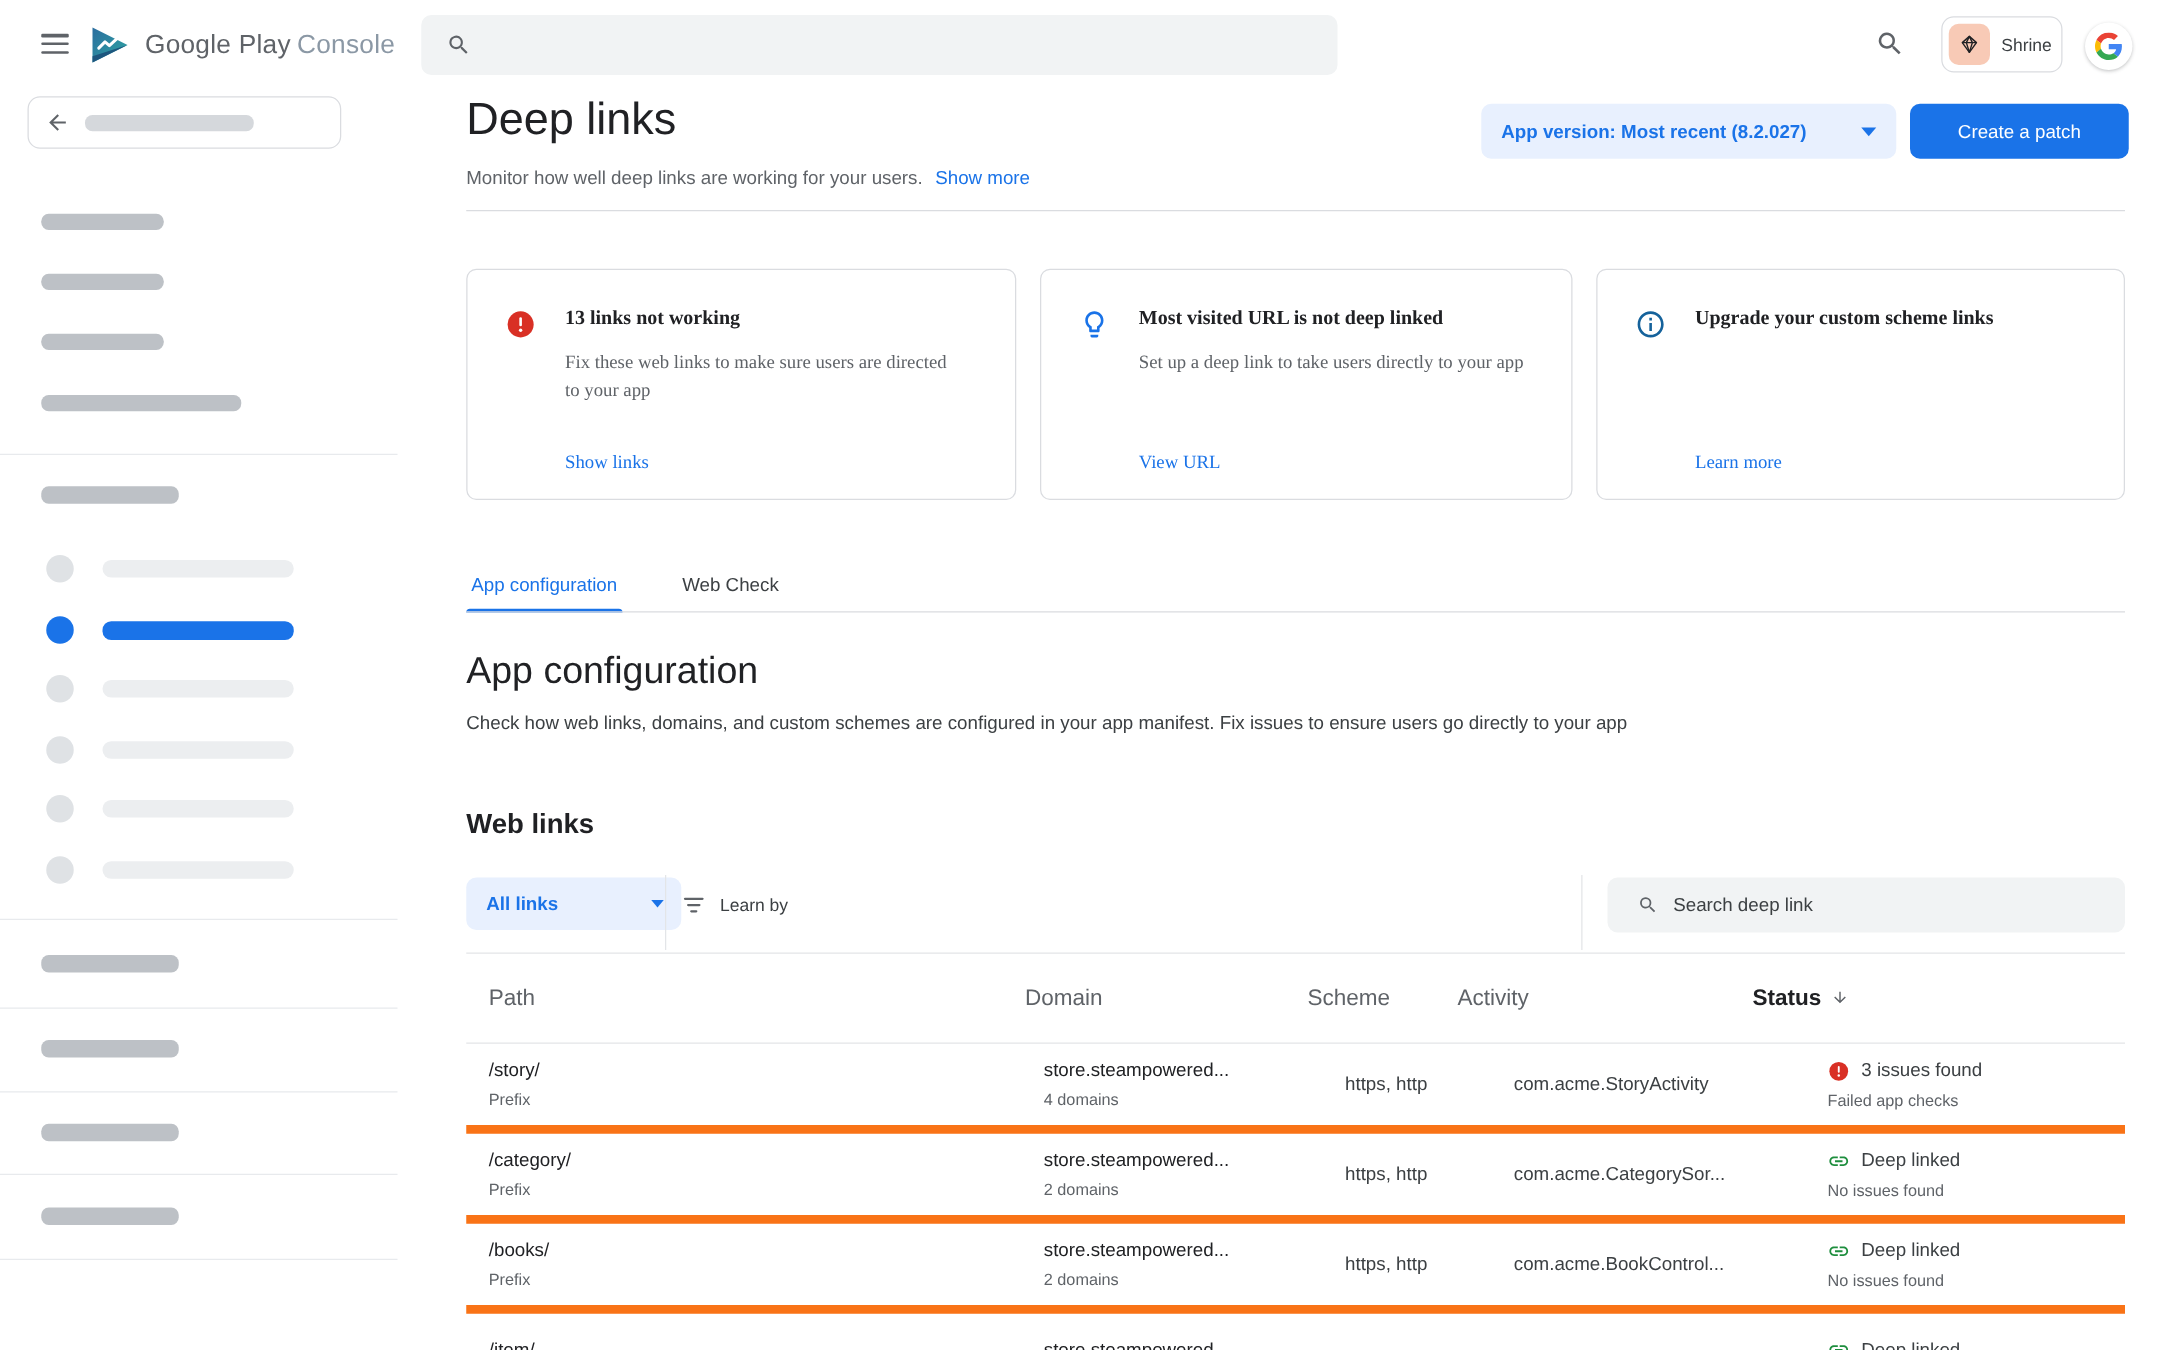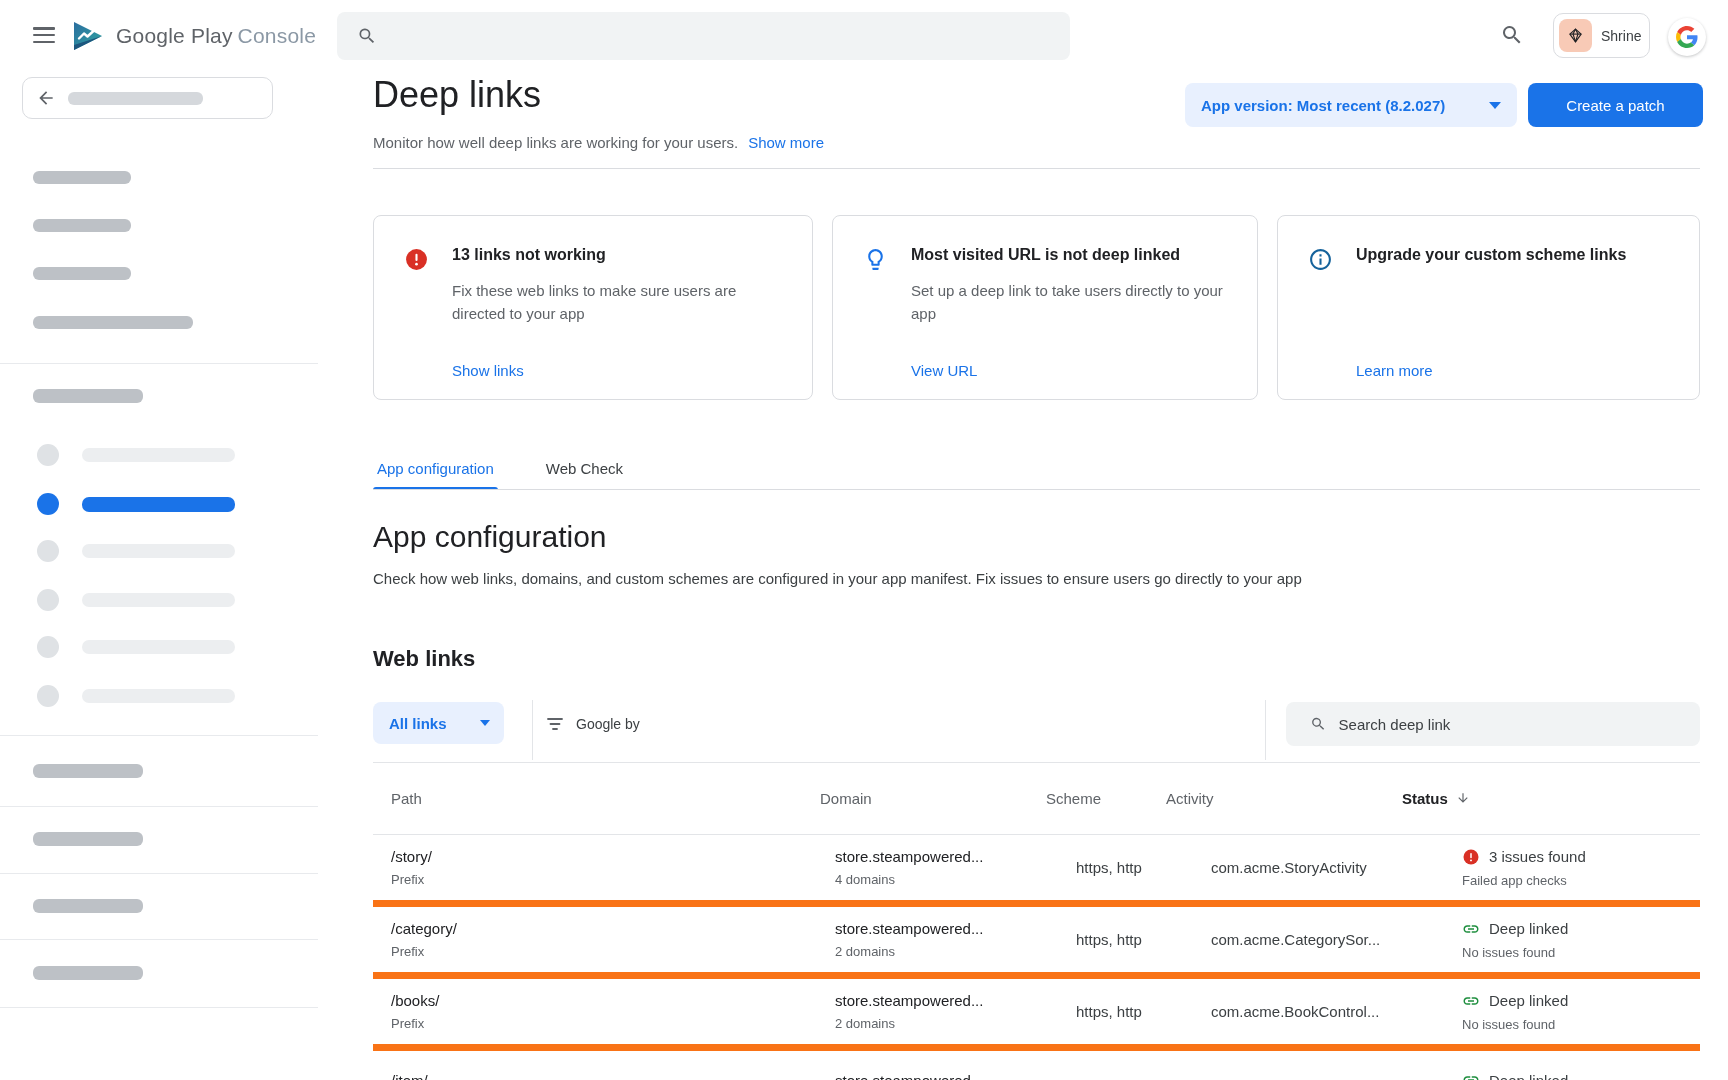--- a/index.html
+++ b/index.html
@@ -43,54 +43,54 @@
   .subtitle-row { left:373px; top:134px; font-size:15px; color:#5f6368; display:flex; align-items:center; }
   .link { color:#1a73e8; cursor:pointer; text-decoration:none; }
   .subtitle-row .link { margin-left:10px; font-weight:500; }
   .ver-chip { left:1185px; top:83px; width:332px; height:44px; background:#e8f0fe; border-radius:8px; display:flex; align-items:center; justify-content:space-between; padding:0 16px; cursor:pointer; }
   .ver-chip .lbl { font-size:15px; font-weight:700; color:#1a73e8; }
   .caret { width:0; height:0; border-left:6px solid transparent; border-right:6px solid transparent; border-top:7px solid #1a73e8; }
   .patch-btn { left:1528px; top:83px; width:175px; height:44px; background:#1a73e8; color:#fff; border:none; border-radius:8px; font-family:inherit; font-size:15px; font-weight:500; cursor:pointer; }
   .hdr-div { left:373px; top:168px; width:1327px; height:1px; background:#dadce0; }
 
   
-  .card { top:215px; height:185px; border:1px solid #dadce0; border-radius:8px; background:#fff; padding:30px 24px 20px 30px; display:flex; }
+  .card { top:215px; height:185px; border:1px solid #dadce0; border-radius:8px; background:#fff; padding:30px 24px 20px 30px; display:flex;font-family:Liberation Serif, serif; }
   .card .icn { width:26px; flex:0 0 26px; margin-right:22px; padding-top:1px; }
   .card .body { display:flex; flex-direction:column; flex:1; }
   .card .ttl { font-size:16px; font-weight:700; color:#202124; }
   .card .txt { font-size:15px; color:#5f6368; line-height:23px; margin-top:15px; }
   .card .act { margin-top:auto; font-size:15px; font-weight:500; color:#1a73e8; cursor:pointer; }
 
   
   .tabs { left:373px; top:452px; display:flex; height:38px; }
   .tab { position:relative; font-size:15px; font-weight:500; color:#3c4043; padding:8px 4px; margin-right:44px; cursor:pointer; }
   .tab.active { color:#1a73e8; }
   .tab.active::after { content:""; position:absolute; left:0; right:0; bottom:0; height:3px; background:#1a73e8; border-radius:3px 3px 0 0; }
   .tabbar-div { left:373px; top:489px; width:1327px; height:1px; background:#dadce0; }
 
   .h2 { left:373px; top:520px; font-size:30px; font-weight:400; color:#202124; }
   .section-desc { left:373px; top:570px; font-size:15px; color:#3c4043; }
   .h3 { left:373px; top:646px; font-size:22px; font-weight:700; color:#202124; }
 
   
-  .links-chip { left:373px; top:702px; width:131px; height:42px; background:#e8f0fe; border-radius:8px; display:flex; align-items:center; justify-content:space-between; padding:0 14px 0 16px; cursor:pointer; }
+  .links-chip { left:373px; top:702px; width:172px; height:42px; background:#e8f0fe; border-radius:8px; display:flex; align-items:center; justify-content:space-between; padding:0 14px 0 16px; cursor:pointer; }
   .links-chip .lbl { font-size:15px; font-weight:700; color:#1a73e8; }
   .links-chip .caret { border-top-width:6px; border-left-width:5px; border-right-width:5px; }
   .vdiv { top:700px; width:1px; height:60px; background:#e3e5e8; }
   .filter-wrap { left:546px; top:712px; display:flex; align-items:center; height:24px; cursor:pointer; }
   .filter-wrap .lbl { font-size:14px; color:#3c4043; margin-left:12px; }
   .dl-search { left:1286px; top:702px; width:414px; height:44px; background:#f1f3f4; border-radius:8px; display:flex; align-items:center; padding:0 24px; }
   .dl-search input { border:none; outline:none; background:transparent; font-family:inherit; font-size:15px; color:#3c4043; width:100%; margin-left:12px; }
   .toolbar-div { left:373px; top:762px; width:1327px; height:1px; background:#e3e5e8; }
 
   
   .table { left:373px; top:762px; width:1327px; }
   .tgrid { display:grid; grid-template-columns:429px 226px 120px 236px 248px 68px; align-items:center; }
   .thead { height:73px; border-bottom:1px solid #e3e5e8; }
-  .thead .hcell { font-size:15px; color:#5f6368; padding-left:18px; }
+  .thead .hcell { font-size:18px; color:#5f6368; padding-left:18px; }
   .thead .hcell.sorted { color:#202124; font-weight:700; display:flex; align-items:center; cursor:pointer; }
   .thead .hcell.sorted svg { margin-left:8px; }
   .trow { height:72px; border-bottom:7px solid #f97316; cursor:pointer;gap:15px; }
   .cell { padding-left:18px; }
   .cell .main { font-size:15px; color:#202124; }
   .cell .sub { font-size:13px; color:#5f6368; margin-top:7px; }
   .cell.one { font-size:15px; color:#3c4043; }
   .status-main { display:flex; align-items:center; font-size:15px; color:#3c4043; }
   .status-main .sicon { display:inline-flex; width:18px; height:18px; margin-right:9px; }
   .cell.arrow { display:flex; justify-content:center; padding-left:0; }
@@ -272,21 +272,21 @@
 </div>
 <div class="abs vdiv" style="left:532px"></div>
 <div class="abs filter-wrap">
   <svg width="18" height="14" viewBox="0 0 18 14">
     <g stroke="#5f6368" stroke-width="1.8" stroke-linecap="round">
         <line x1="2" y1="2" x2="16" y2="2"></line>
         <line x1="4.5" y1="7" x2="13.5" y2="7"></line>
         <line x1="7" y1="12" x2="11" y2="12"></line>
       </g>
   </svg>
-  <span class="lbl">Google by</span>
+  <span class="lbl">Learn by</span>
 </div>
 <div class="abs vdiv" style="left:1265px"></div>
 <div class="abs dl-search">
   <svg width="18" height="18" viewBox="0 0 24 24">
       <path fill="#5f6368" d="M15.5 14h-.79l-.28-.27a6.5 6.5 0 1 0-.7.7l.27.28v.79l5 4.99L20.49 19l-4.99-5zm-6 0A4.5 4.5 0 1 1 14 9.5 4.5 4.5 0 0 1 9.5 14z"></path>
     </svg>
   <input type="text" placeholder="Search deep link" style="">
 </div>
 <div class="abs toolbar-div"></div>
 

